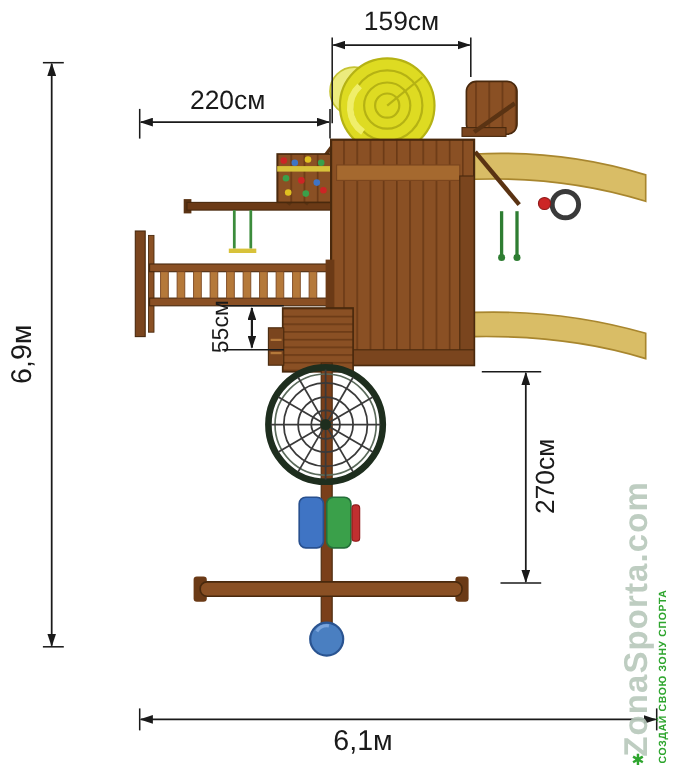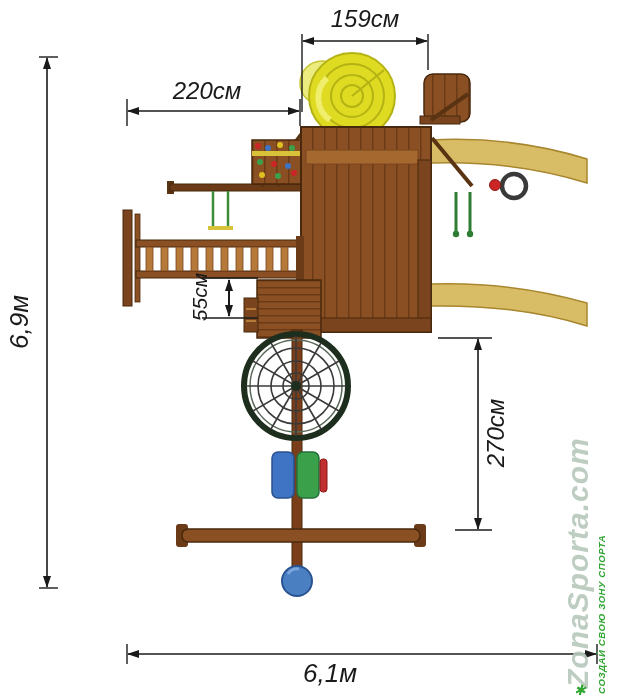--- a/index.html
+++ b/index.html
@@ -2,21 +2,20 @@
 <html><head>
 <meta charset="utf-8">
 <style>
   html,body{margin:0;padding:0;background:#fff;}
   .canvas{
     position:relative;
     width:619px;height:700px;
     background:#ffffff;
     overflow:hidden;
     font-family:"Liberation Sans", sans-serif;
-    font-style:italic;
   }
   svg{position:absolute;left:0;top:0;}
   text{font-family:"Liberation Sans", sans-serif;}
   .dim-text{fill:#1a1a1a;font-size:24px;}
   .dim-text-small{fill:#1a1a1a;font-size:21px;}
   .dim-text-big{fill:#1a1a1a;font-size:26px;}
   .wm-site{font-size:30px;font-weight:600;letter-spacing:1px;opacity:.9;}
   .wm-slogan{font-size:9.5px;font-weight:700;letter-spacing:.6px;}
 </style>
 </head>

